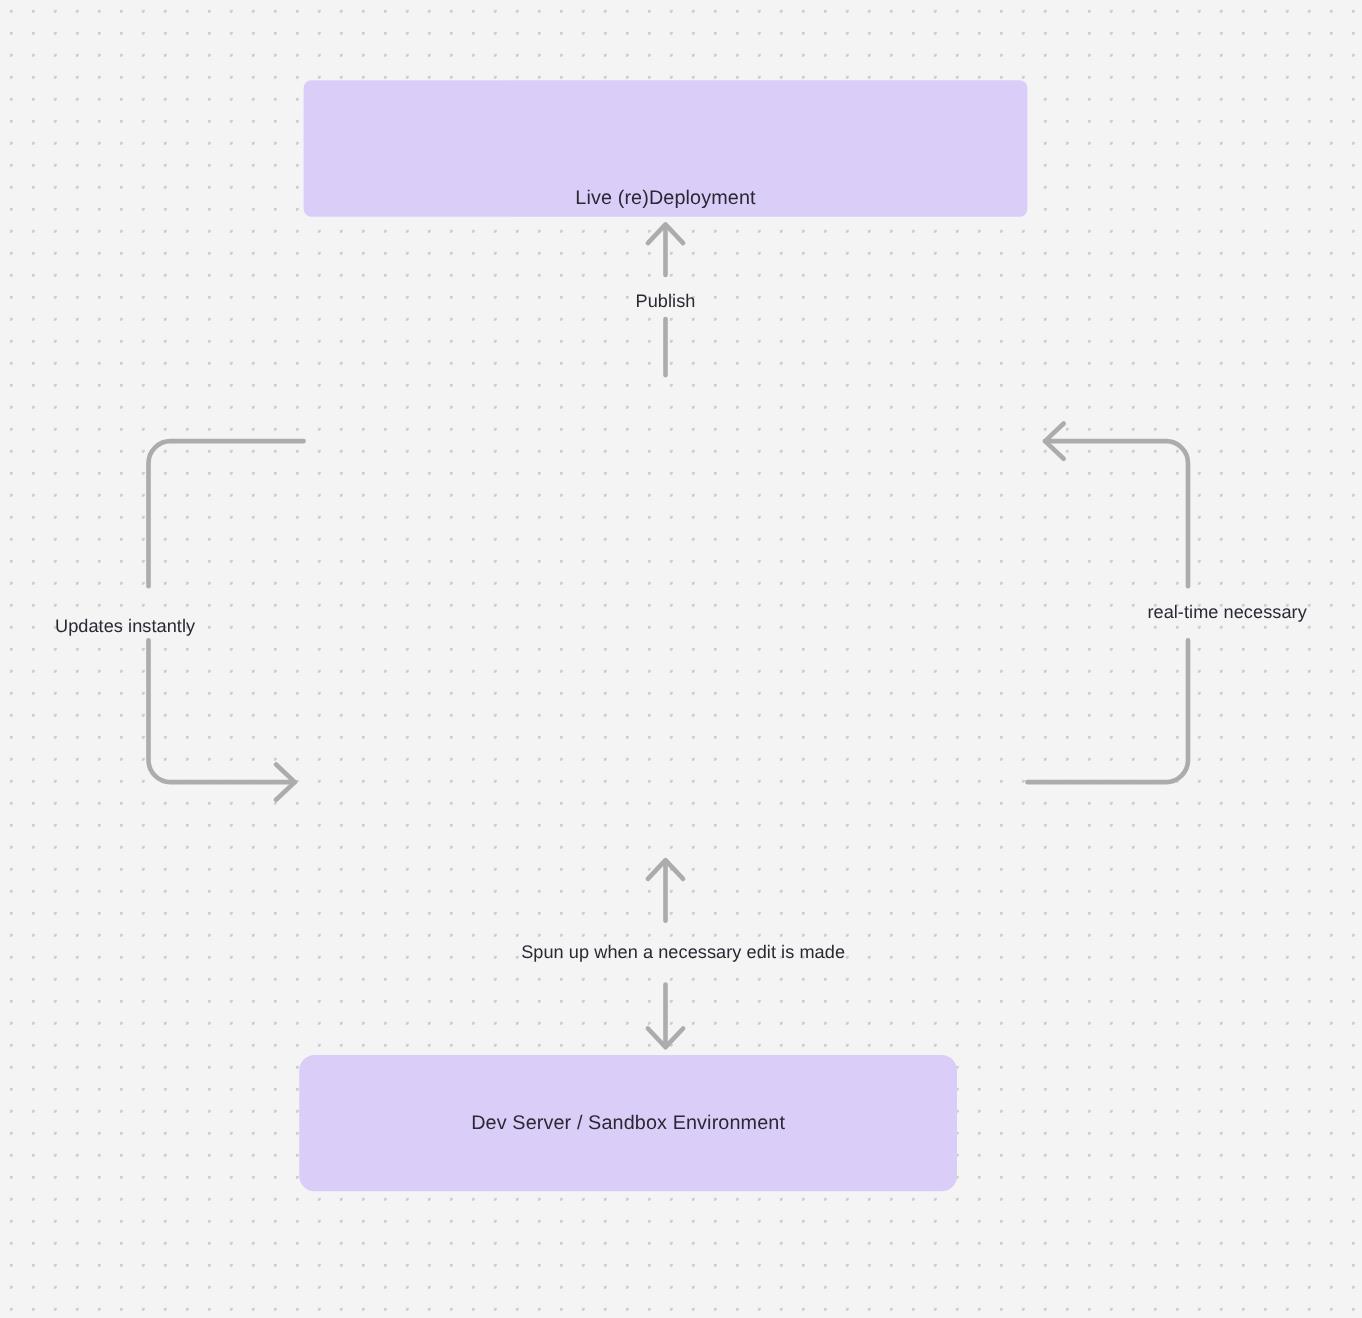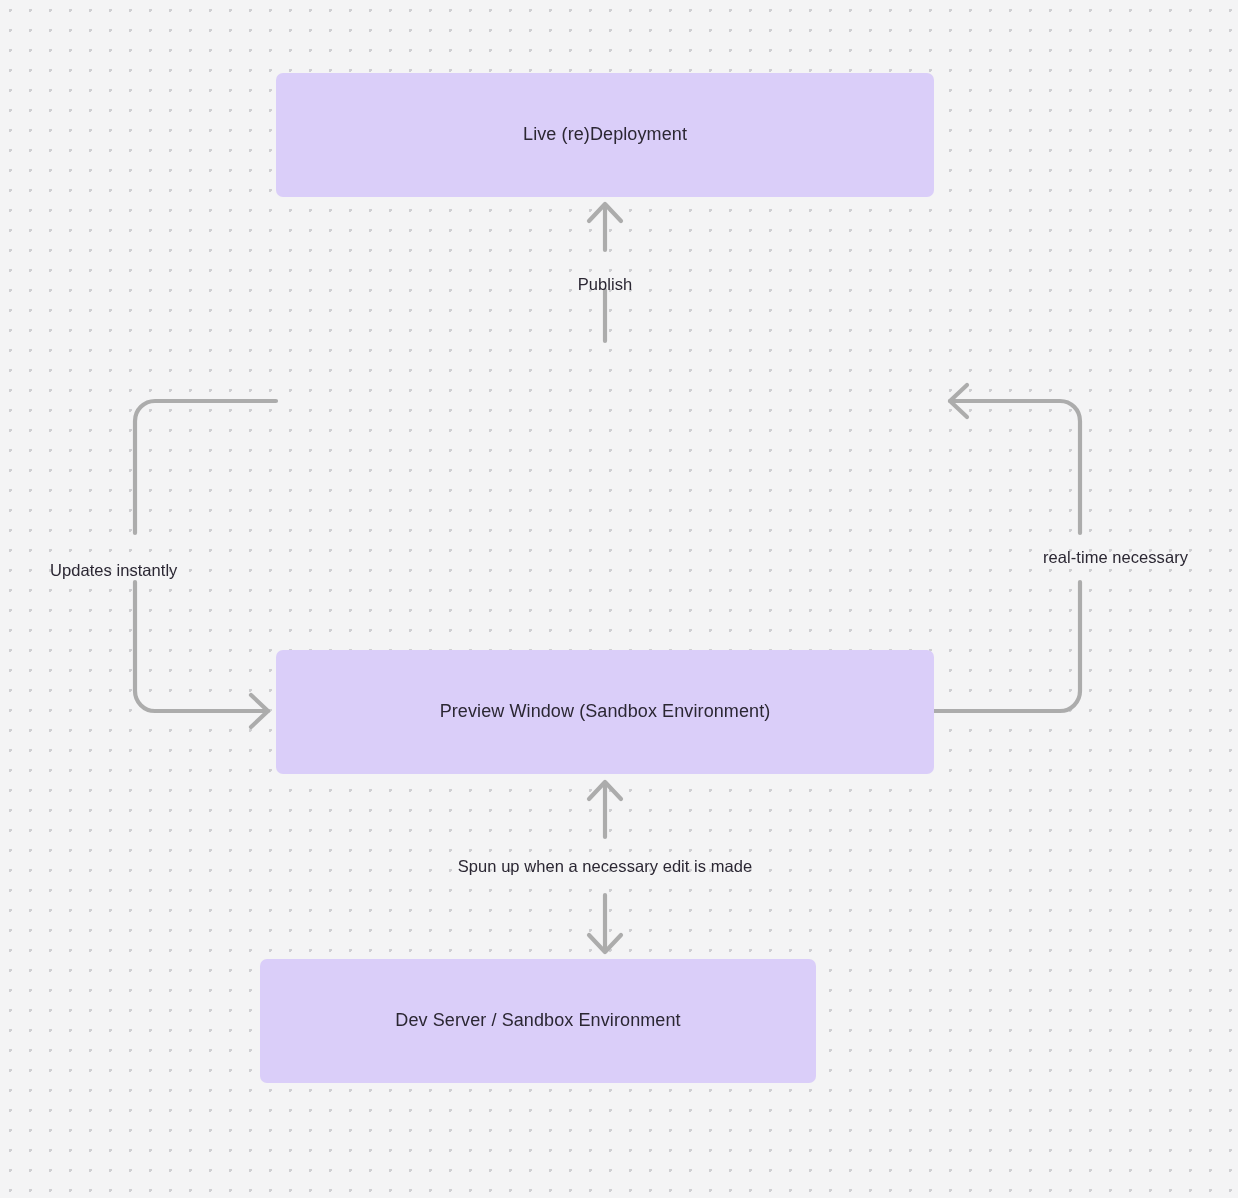--- a/index.html
+++ b/index.html
@@ -83,34 +83,31 @@
       <g>
         <path d="M 605 837 L 605 783"></path>
         <path d="M 589 799 L 605 782 L 621 799"></path>
         <path d="M 605 895 L 605 951"></path>
         <path d="M 589 935 L 605 952 L 621 935"></path>
       </g>
 
     </g>
   </svg>
 
-  <div class="node" style="left:276px; top:73px; width:658px; height:124px;">
+  <div class="node" style="left:276px; top:73px; width:658px; height:124px;align-items:flex-end;">
     <span>Live (re)Deployment</span>
   </div>
 
 
-  <div class="node" style="left:276px; top:650px; width:658px; height:124px;">
-    <span>Preview Window (Sandbox Environment)</span>
-  </div>
 
-  <div class="node" style="left:260px; top:959px; width:556px; height:124px;">
+  <div class="node" style="left:272px; top:959px; width:598px; height:124px;border-radius:14px;">
     <span>Dev Server / Sandbox Environment</span>
   </div>
 
-  <div class="edge-label c" style="left:605px; top:284px;">Publish</div>
+  <div class="edge-label c" style="left:605px; top:274px;">Publish</div>
 
   <div class="edge-label" style="left:50px; top:570px; transform:translateY(-50%);">Updates instantly</div>
 
   <div class="edge-label" style="left:1188px; top:557px; transform:translate(-100%,-50%);">real-time necessary</div>
 
-  <div class="edge-label c" style="left:605px; top:866px;text-align:center;">Spun up when a necessary edit is made</div>
+  <div class="edge-label c" style="left:621px; top:866px;text-align:center;">Spun up when a necessary edit is made</div>
 
 </div>
 
 </body></html>

